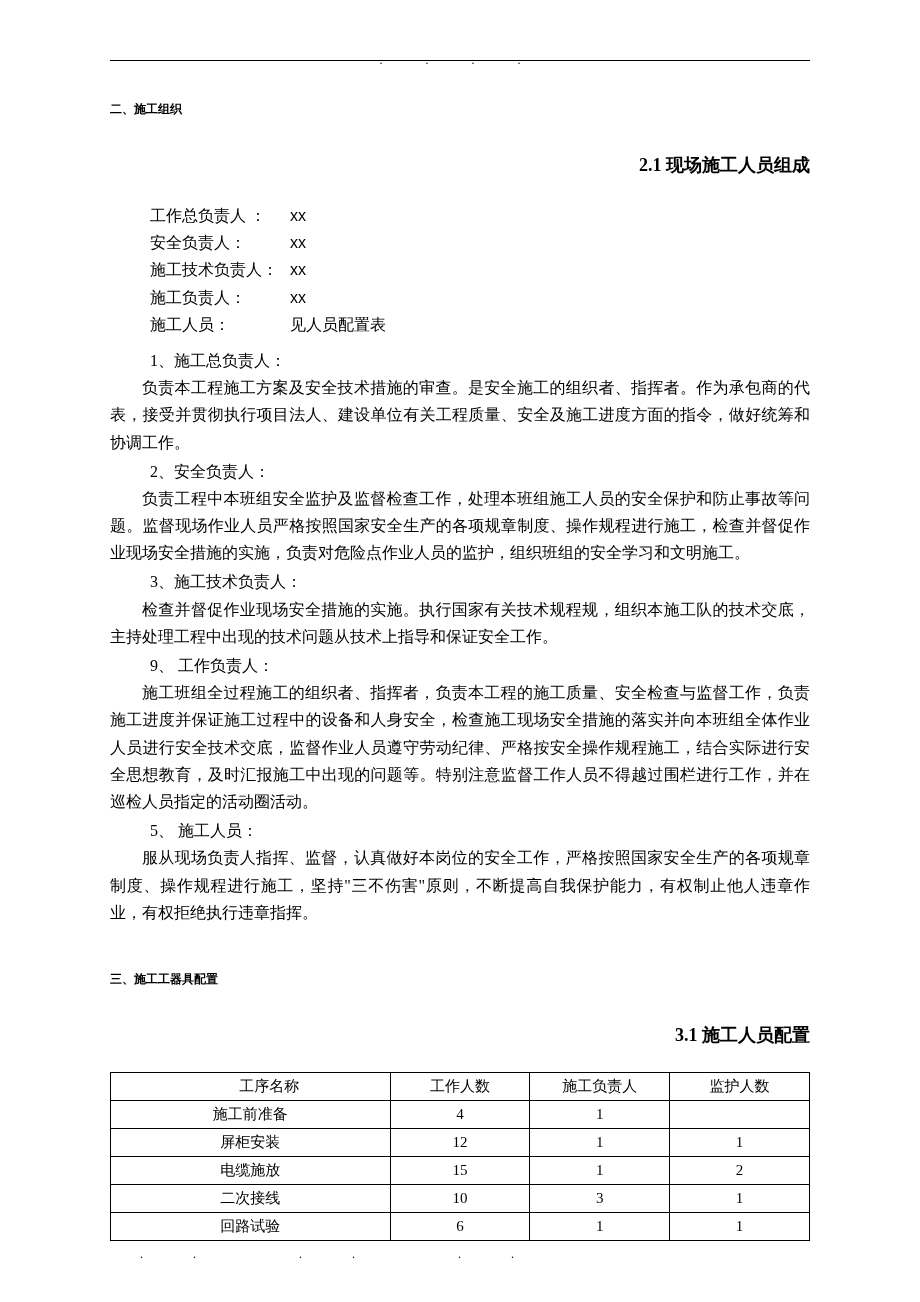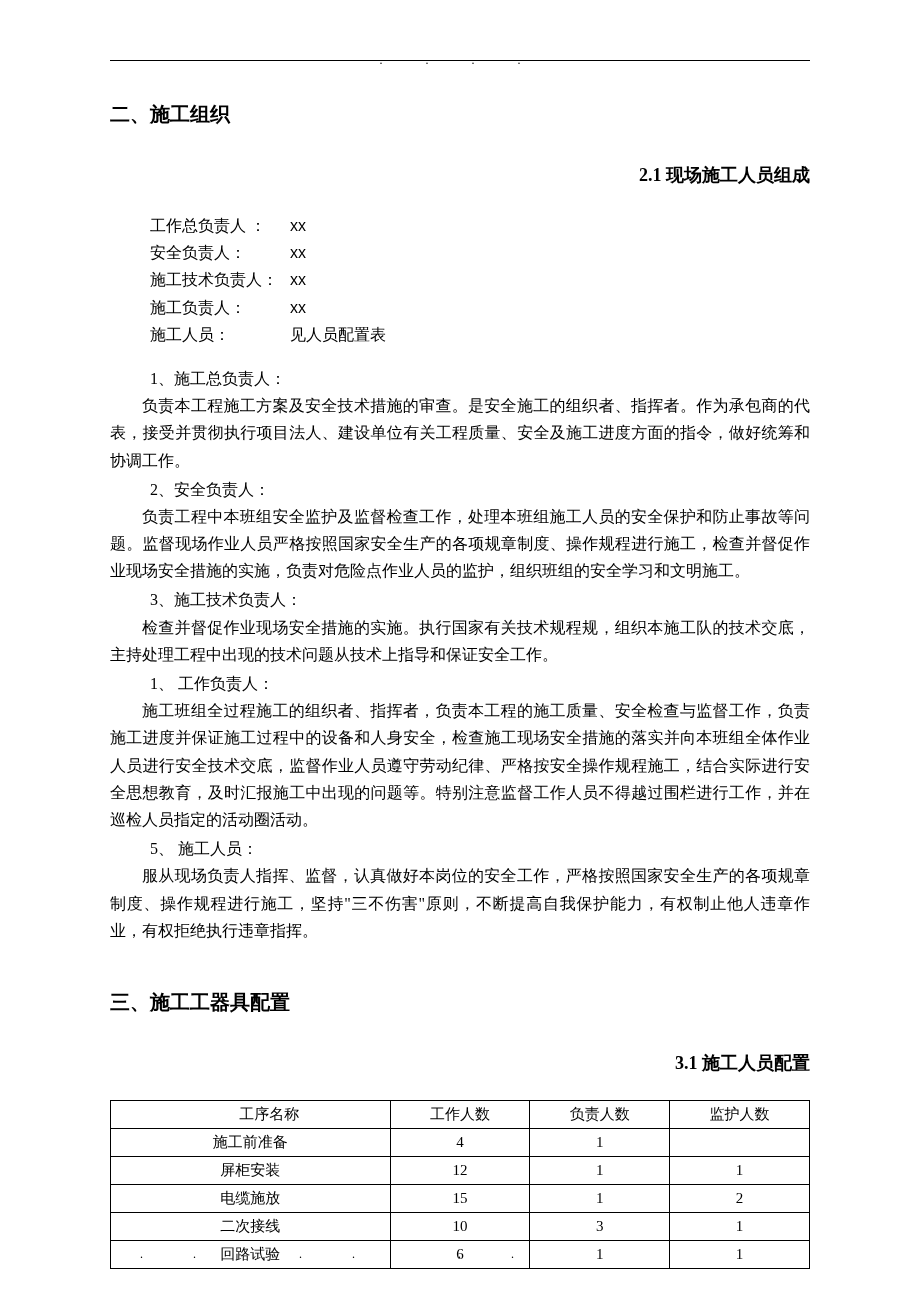--- a/index.html
+++ b/index.html
@@ -24,36 +24,36 @@
     }
     .header-marks {
       position: absolute;
       top: -8px;
       width: 100%;
       text-align: center;
       font-size: 12px;
       letter-spacing: 20px;
     }
     h1 {
-      font-size: 20px;
+      font-size: 12px;
       font-weight: bold;
       margin-top: 20px;
       margin-bottom: 35px;
       font-family: "SimSun", "宋体", serif;
     }
     h2 {
       font-size: 18px;
       font-weight: bold;
       margin-bottom: 25px;
       font-family: "SimSun", "宋体", serif;
       text-align: right;
     }
     .personnel-list {
       padding-left: 40px;
-      margin-bottom: 17px;
+      margin-bottom: 9px;
       line-height: 1.7;
     }
     .personnel-item {
       display: flex;
     }
     .personnel-label {
       min-width: 140px;
     }
     .personnel-value {
       font-family: Arial, sans-serif;
@@ -136,36 +136,36 @@
 
 <div class="role-item">1、施工总负责人：</div>
 <p class="role-desc">负责本工程施工方案及安全技术措施的审查。是安全施工的组织者、指挥者。作为承包商的代表，接受并贯彻执行项目法人、建设单位有关工程质量、安全及施工进度方面的指令，做好统筹和协调工作。</p>
 
 <div class="role-item">2、安全负责人：</div>
 <p class="role-desc">负责工程中本班组安全监护及监督检查工作，处理本班组施工人员的安全保护和防止事故等问题。监督现场作业人员严格按照国家安全生产的各项规章制度、操作规程进行施工，检查并督促作业现场安全措施的实施，负责对危险点作业人员的监护，组织班组的安全学习和文明施工。</p>
 
 <div class="role-item">3、施工技术负责人：</div>
 <p class="role-desc">检查并督促作业现场安全措施的实施。执行国家有关技术规程规，组织本施工队的技术交底，主持处理工程中出现的技术问题从技术上指导和保证安全工作。</p>
 
-<div class="role-item">1、 工作负责人：</div>
+<div class="role-item">9、 工作负责人：</div>
 <p class="role-desc">施工班组全过程施工的组织者、指挥者，负责本工程的施工质量、安全检查与监督工作，负责施工进度并保证施工过程中的设备和人身安全，检查施工现场安全措施的落实并向本班组全体作业人员进行安全技术交底，监督作业人员遵守劳动纪律、严格按安全操作规程施工，结合实际进行安全思想教育，及时汇报施工中出现的问题等。特别注意监督工作人员不得越过围栏进行工作，并在巡检人员指定的活动圈活动。</p>
 
 <div class="role-item">5、 施工人员：</div>
 <p class="role-desc">服从现场负责人指挥、监督，认真做好本岗位的安全工作，严格按照国家安全生产的各项规章制度、操作规程进行施工，坚持"三不伤害"原则，不断提高自我保护能力，有权制止他人违章作业，有权拒绝执行违章指挥。</p>
 
 <h1 class="section-gap">三、施工工器具配置</h1>
 
 <h2>3.1 施工人员配置</h2>
 
 <table>
   <thead>
     <tr>
       <th class="col1">工序名称</th>
       <th class="col2">工作人数</th>
-      <th class="col3">负责人数</th>
+      <th class="col3">施工负责人</th>
       <th class="col4">监护人数</th>
     </tr>
   </thead>
   <tbody>
     <tr>
       <td>施工前准备</td>
       <td>4</td>
       <td>1</td>
       <td></td>
     </tr>

